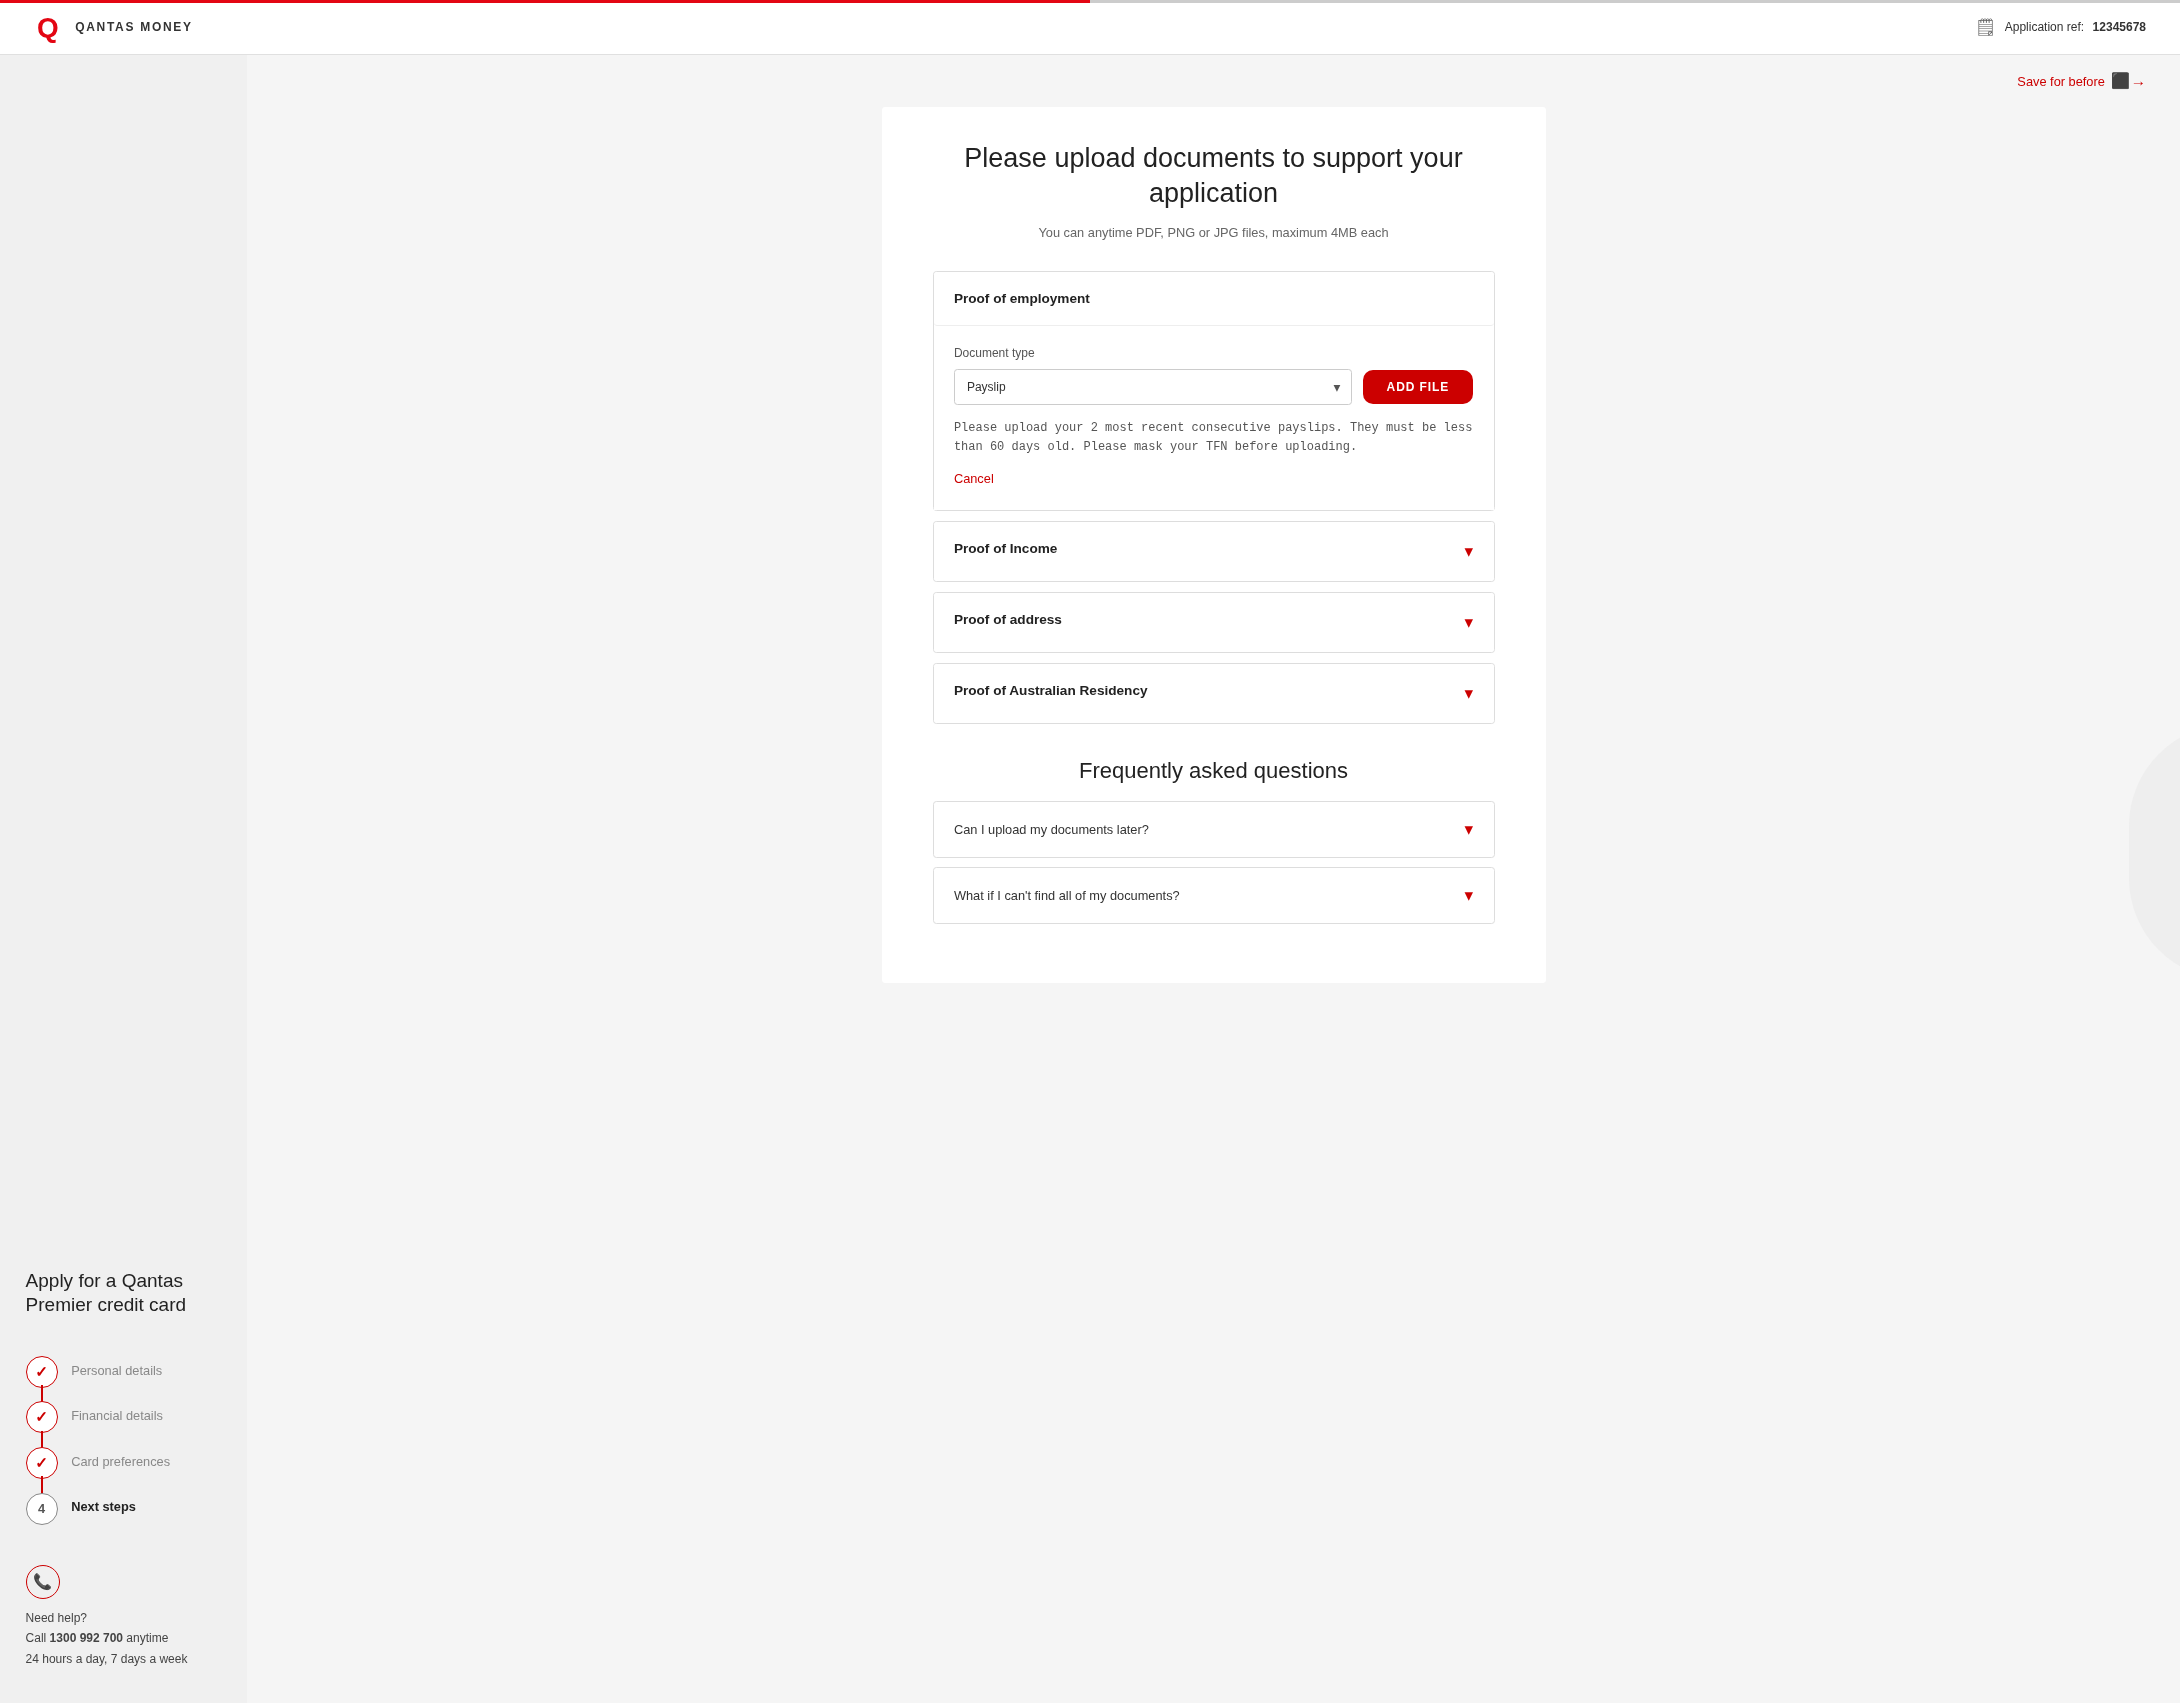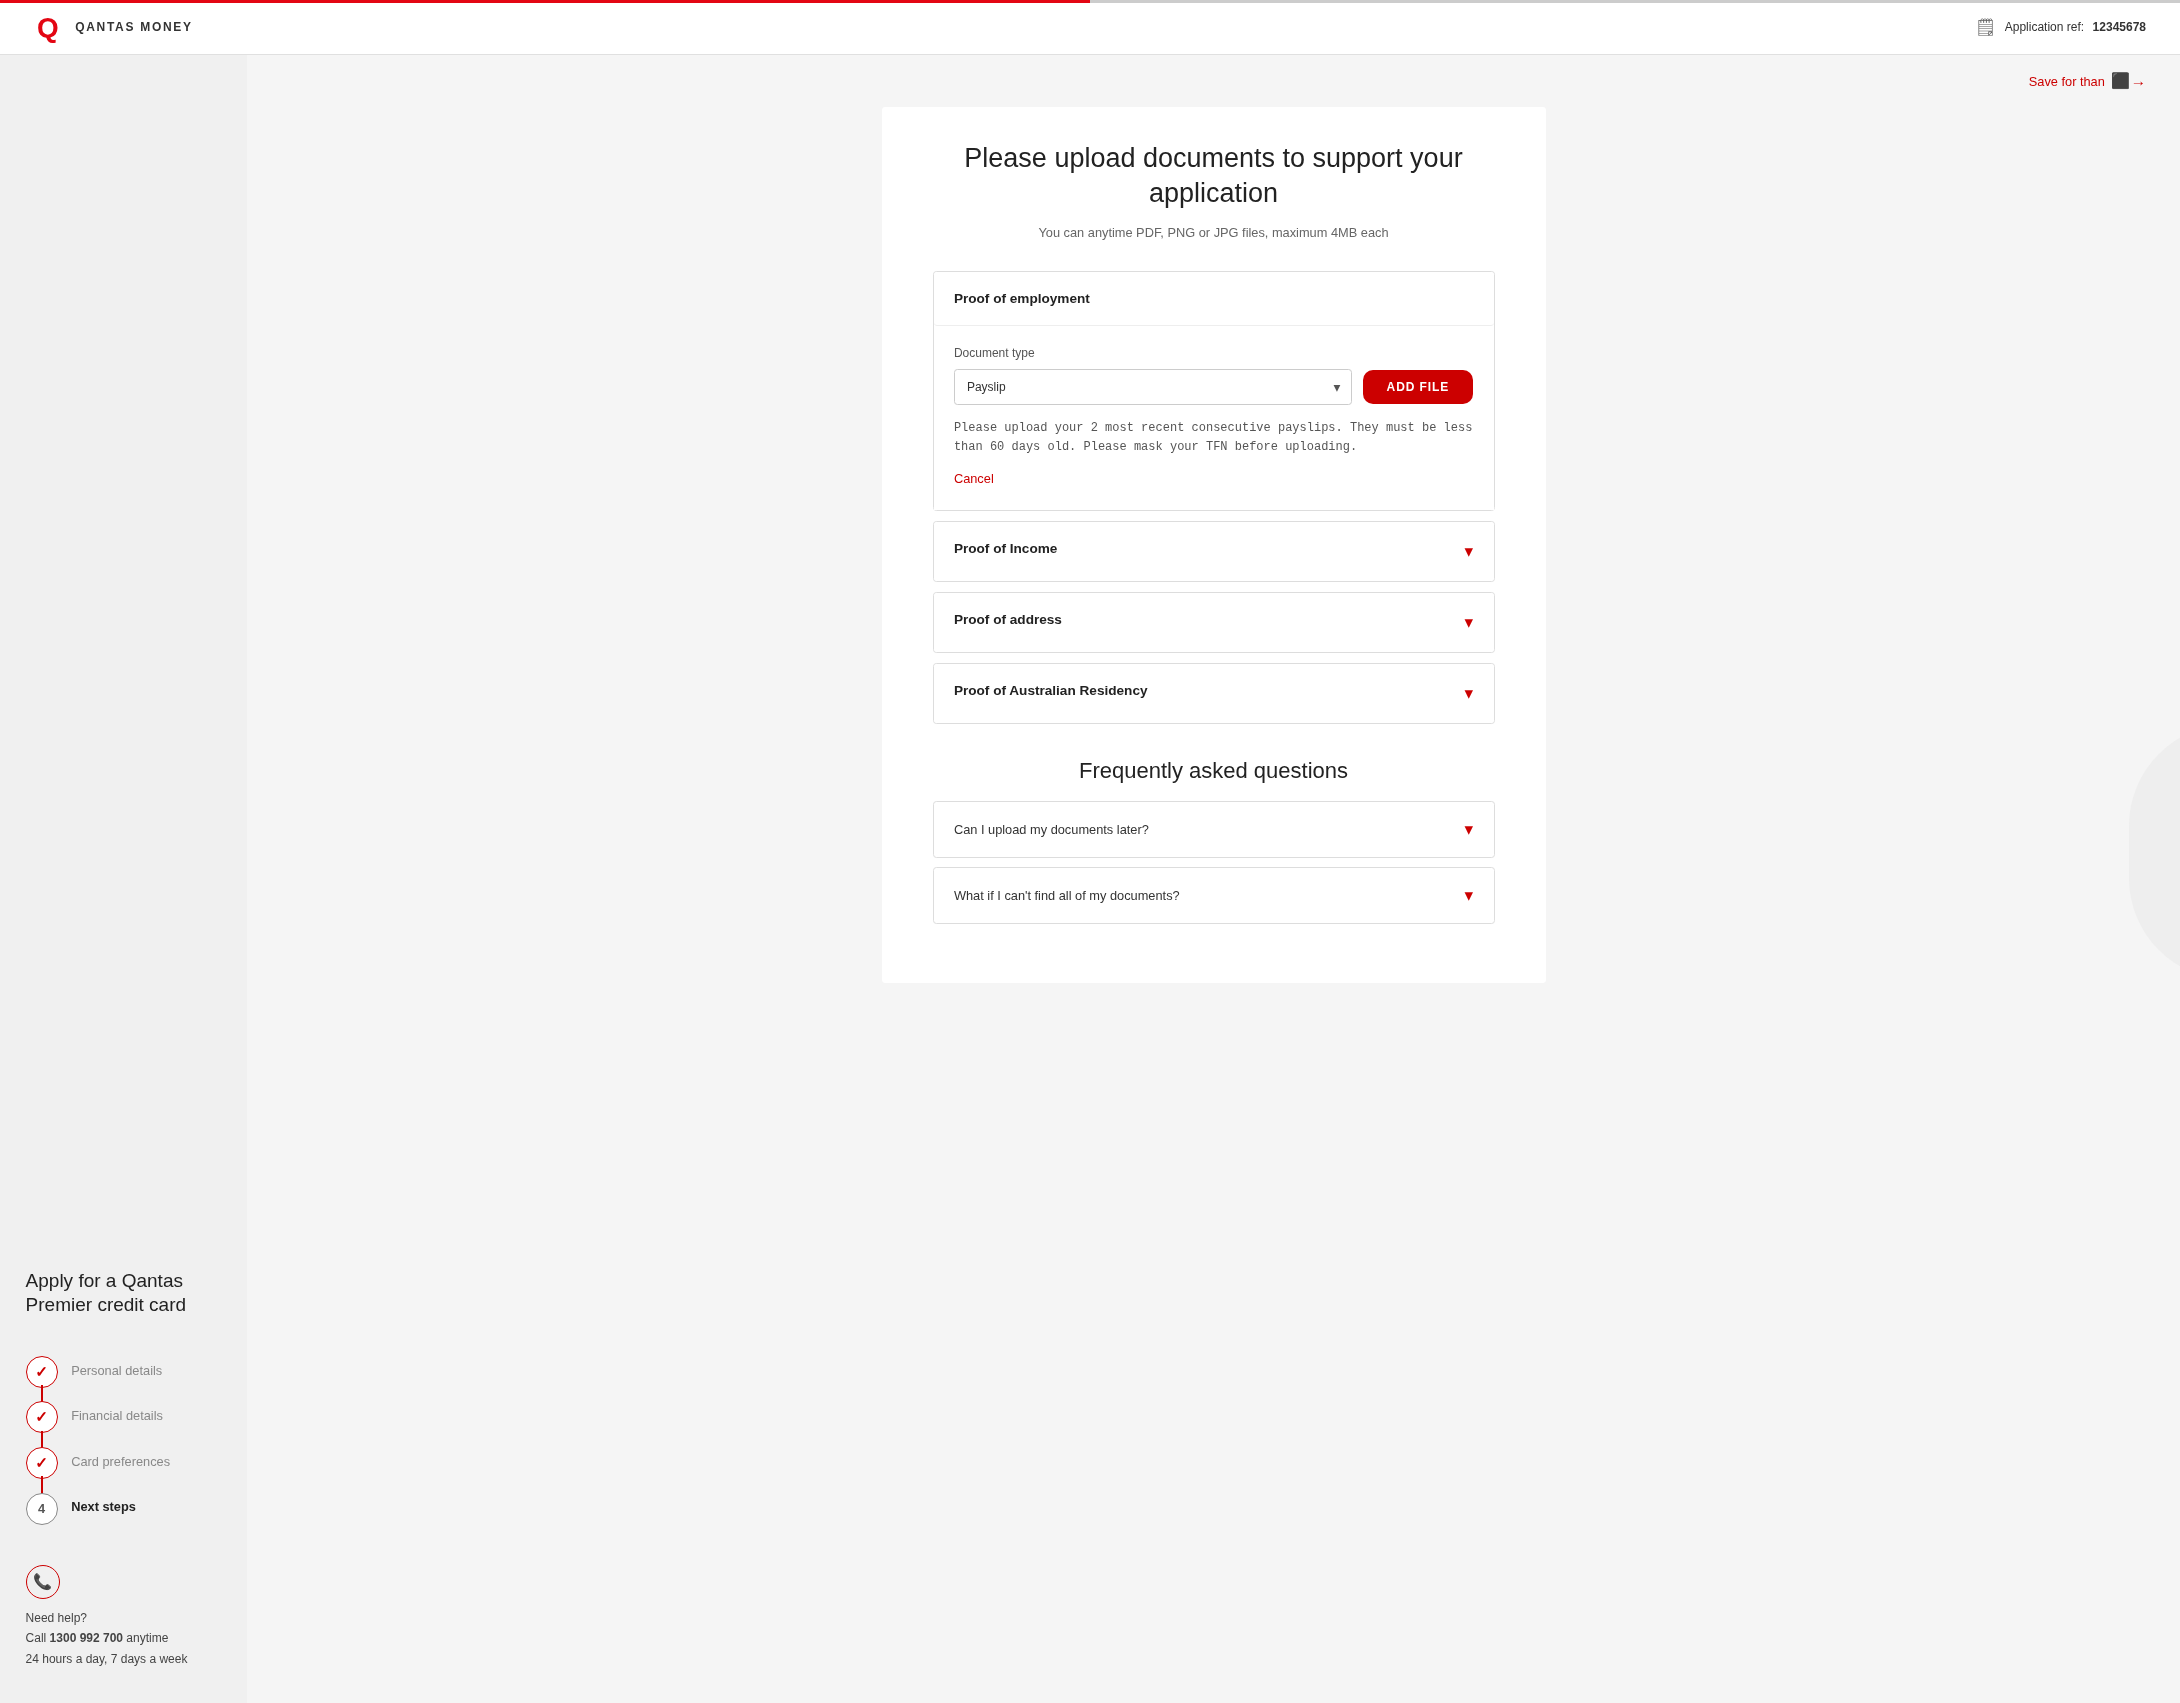--- a/index.html
+++ b/index.html
@@ -405,21 +405,21 @@
         <span>anytime</span><br>
         <span>24 hours a day, 7 days a week</span>
       </div>
     </div>
   </aside>
 
   <main class="main">
 
     <div class="save-later">
       <button class="save-later-btn">
-        <span>Save for than</span>
+        <span>Save for before</span>
         <span class="save-later-icon">⬛→</span>
       </button>
     </div>
 
     <div class="card">
 
       <h2 class="card-title">Please upload documents to support your application</h2>
       <p class="card-subtitle">You can anytime PDF, PNG or JPG files, maximum 4MB each</p>
 
       <div class="accordion">

